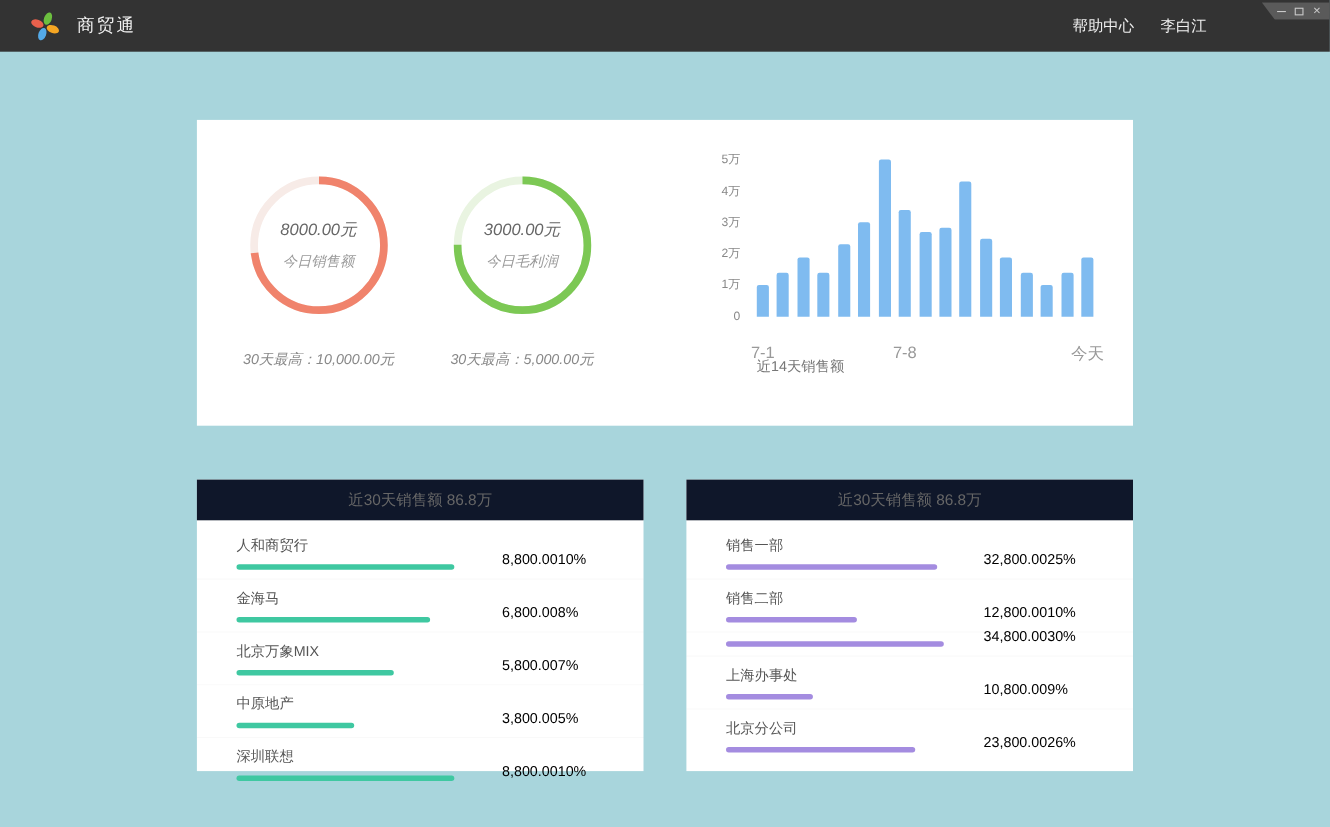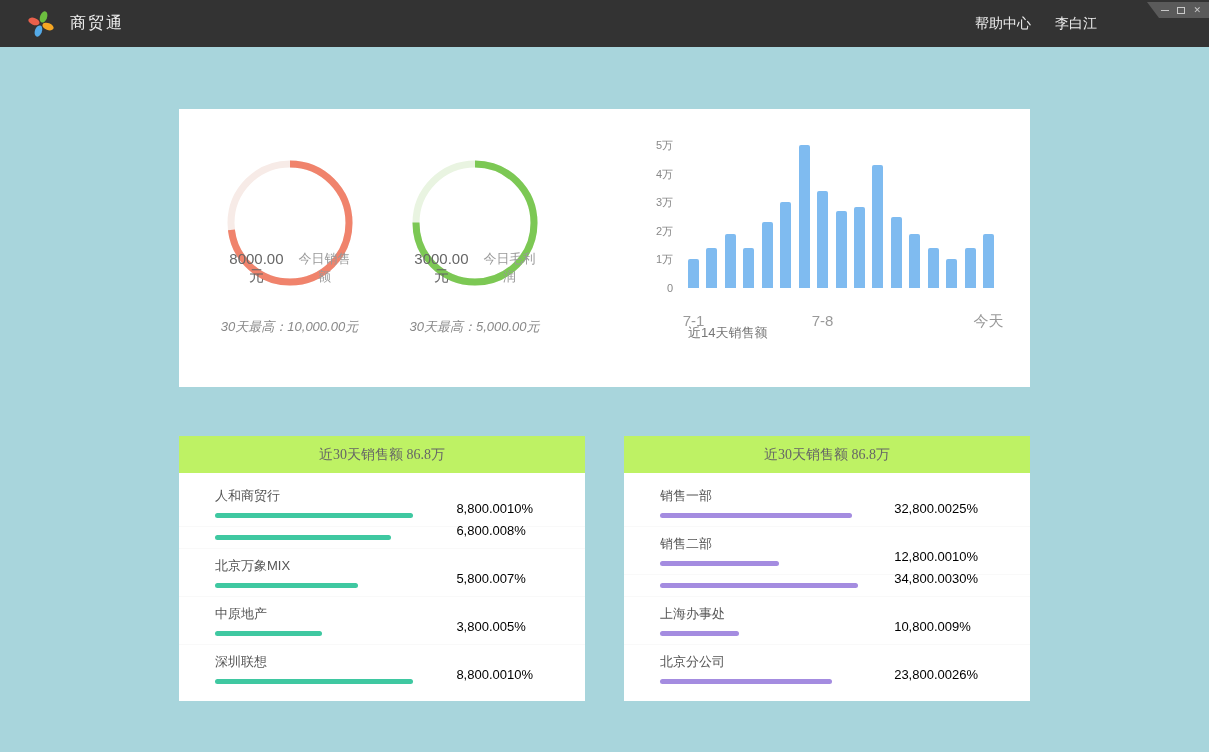--- a/index.html
+++ b/index.html
@@ -38,22 +38,22 @@
   main { width:851px; margin:62px auto 0; }
   .card { background:#ffffff; }
 
   
   .top-card { height:278px; display:flex; }
   .donut-block { width:185px; flex:none; padding-top:51px; text-align:center; }
   .donut-block.first { margin-left:18px; }
   .ring-wrap { position:relative; width:126px; height:126px; margin:0 auto; }
   .ring-wrap svg { display:block; }
   .ring-text {
-    position:absolute; inset:0; display:flex; 
-    align-items:flex-end; justify-content:center; gap:10px;
+    position:absolute; inset:0; display:flex; flex-direction:column;
+    align-items:center; justify-content:center; gap:10px;font-style:italic;
   }
   .ring-value { font-size:15px; color:#666; }
   .ring-label { font-size:13px; color:#999; }
   .donut-caption { margin-top:32px; font-size:13px; color:#888;font-style:italic; }
 
   .chart-wrap { margin-left:80px; padding-top:36px; }
   .chart-top { display:flex; }
   .y-axis { position:relative; width:26px; height:143px; margin-right:15px; flex:none; }
   .ytick { position:absolute; right:0; font-size:11px; color:#888; line-height:14px; }
   .plot {
@@ -65,23 +65,23 @@
   .xlabel {
     position:absolute; font-size:15px; color:#999;
     transform:translateX(-50%); white-space:nowrap;margin-top:19px;
   }
   .chart-title { width:306px; margin:17px 0 0 41px; text-align:left; font-size:13px; color:#777; }
 
   
   .bottom-row { display:flex; gap:39px; margin-top:49px; }
   .rank-card { width:406px; height:265px; }
   .rank-header {
-    height:37px; background:#bef264;
+    height:37px; background:#0f172a;
     display:flex; align-items:center; justify-content:center;
-    font-size:14px; color:#666;font-family:Liberation Serif, serif;
+    font-size:14px; color:#666;
   }
   .rank-body { padding:6px 0 8px; }
   .rank-row { position:relative; padding:8px 40px 8px 36px; }
   .rank-row + .rank-row { border-top:1px solid rgba(0,0,0,0.025); }
   .rank-name { font-size:13px; color:#555; margin-bottom:8px; }
   .rank-bar { height:5px; border-radius:3px; }
   .rank-values {
     position:absolute; right:40px; bottom:10px;
     display:flex; font-size:13px; color:#000000;
   }
@@ -198,20 +198,21 @@
       <div class="rank-body">
           <div class="rank-row">
             <div class="rank-name">人和商贸行</div>
             <div class="rank-bar" style="width: 198px; background: rgb(63, 200, 161);"></div>
             <div class="rank-values">
               <span class="rank-amount">8,800.00</span>
               <span class="rank-pct">10%</span>
             </div>
           </div>
           <div class="rank-row">
+            <div class="rank-name">金海马</div>
             <div class="rank-bar" style="width: 176.22px; background: rgb(63, 200, 161);"></div>
             <div class="rank-values">
               <span class="rank-amount">6,800.00</span>
               <span class="rank-pct">8%</span>
             </div>
           </div>
           <div class="rank-row">
             <div class="rank-name">北京万象MIX</div>
             <div class="rank-bar" style="width: 142.56px; background: rgb(63, 200, 161);"></div>
             <div class="rank-values">

